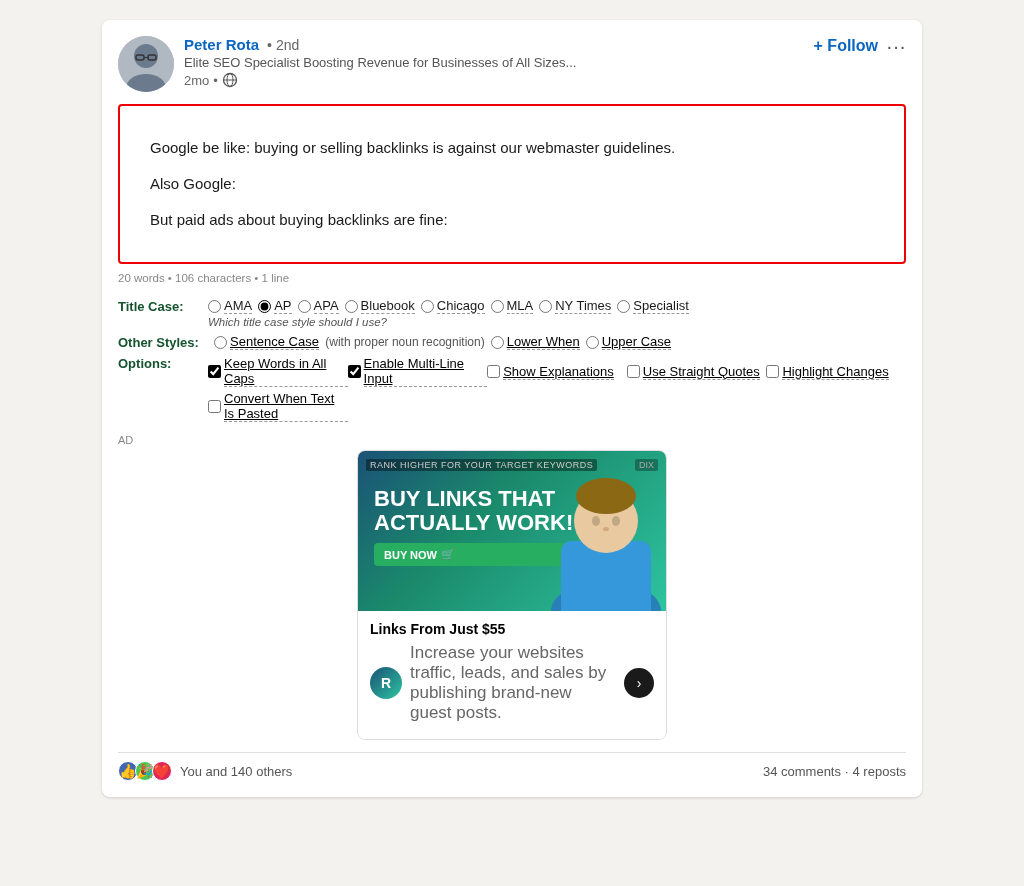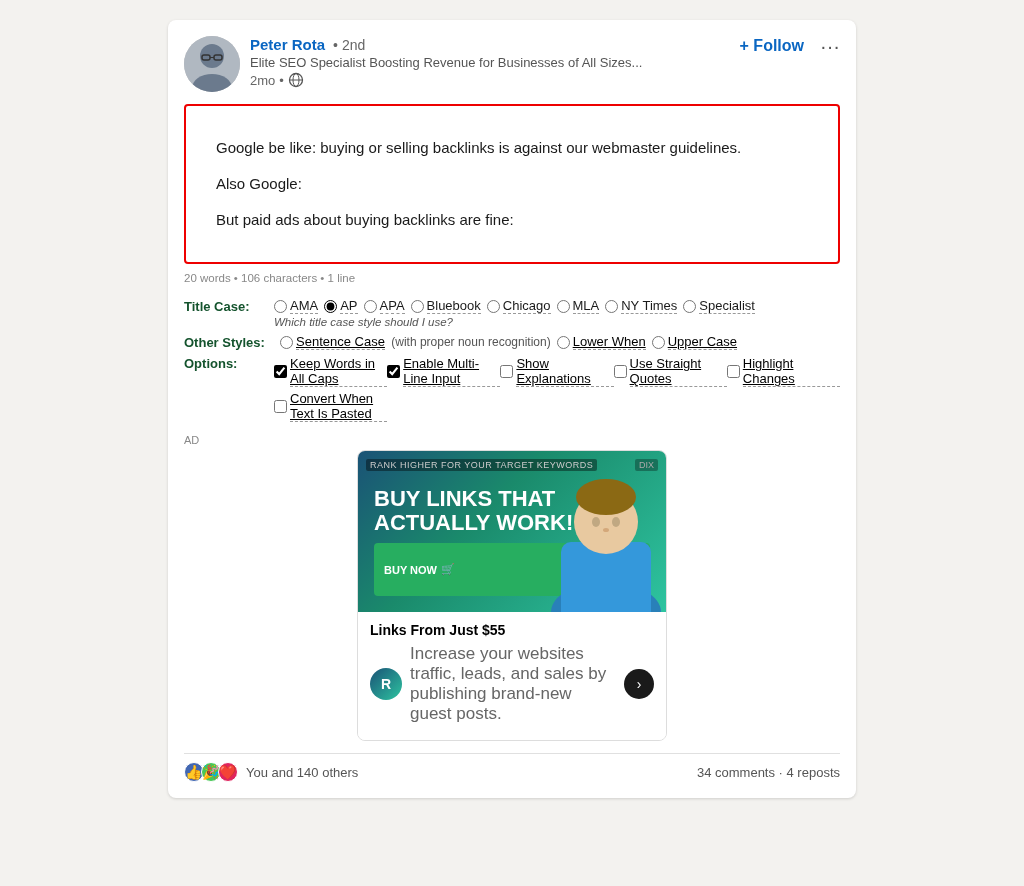--- a/index.html
+++ b/index.html
@@ -9,21 +9,21 @@
       display: flex;
       justify-content: center;
       align-items: flex-start;
       min-height: 886px;
       padding: 20px;
     }
     .card {
       background: #fff;
       border-radius: 8px;
       box-shadow: 0 1px 3px rgba(0,0,0,0.15);
-      width: 688px;
+      width: 820px;
       padding: 16px;
       position: relative;
     }
     
     .post-header {
       display: flex;
       align-items: flex-start;
       justify-content: space-between;
       margin-bottom: 12px;
     }
@@ -74,21 +74,21 @@
       color: #666;
       margin-top: 2px;
       display: flex;
       align-items: center;
       gap: 4px;
     }
     
     .follow-btn-area {
       display: flex;
       align-items: center;
-      gap: 16px;
+      gap: 8px;
     }
     .follow-btn {
       display: flex;
       align-items: center;
       gap: 4px;
       color: #0a66c2;
       font-size: 16px;
       font-weight: 600;
       background: none;
       border: none;
@@ -269,21 +269,21 @@
       margin-top: 20px;
     }
     .ad-cta-btn {
       display: inline-flex;
       align-items: center;
       gap: 4px;
       background: #27ae60;
       color: #fff;
       border: none;
       border-radius: 4px;
-      padding: 20px 10px;
+      padding: 5px 10px;
       font-size: 11px;
       font-weight: 600;
       margin-top: 8px;
       cursor: pointer;
     }
     .ad-person {
       position: absolute;
       right: 0;
       bottom: 0;
       width: 120px;

